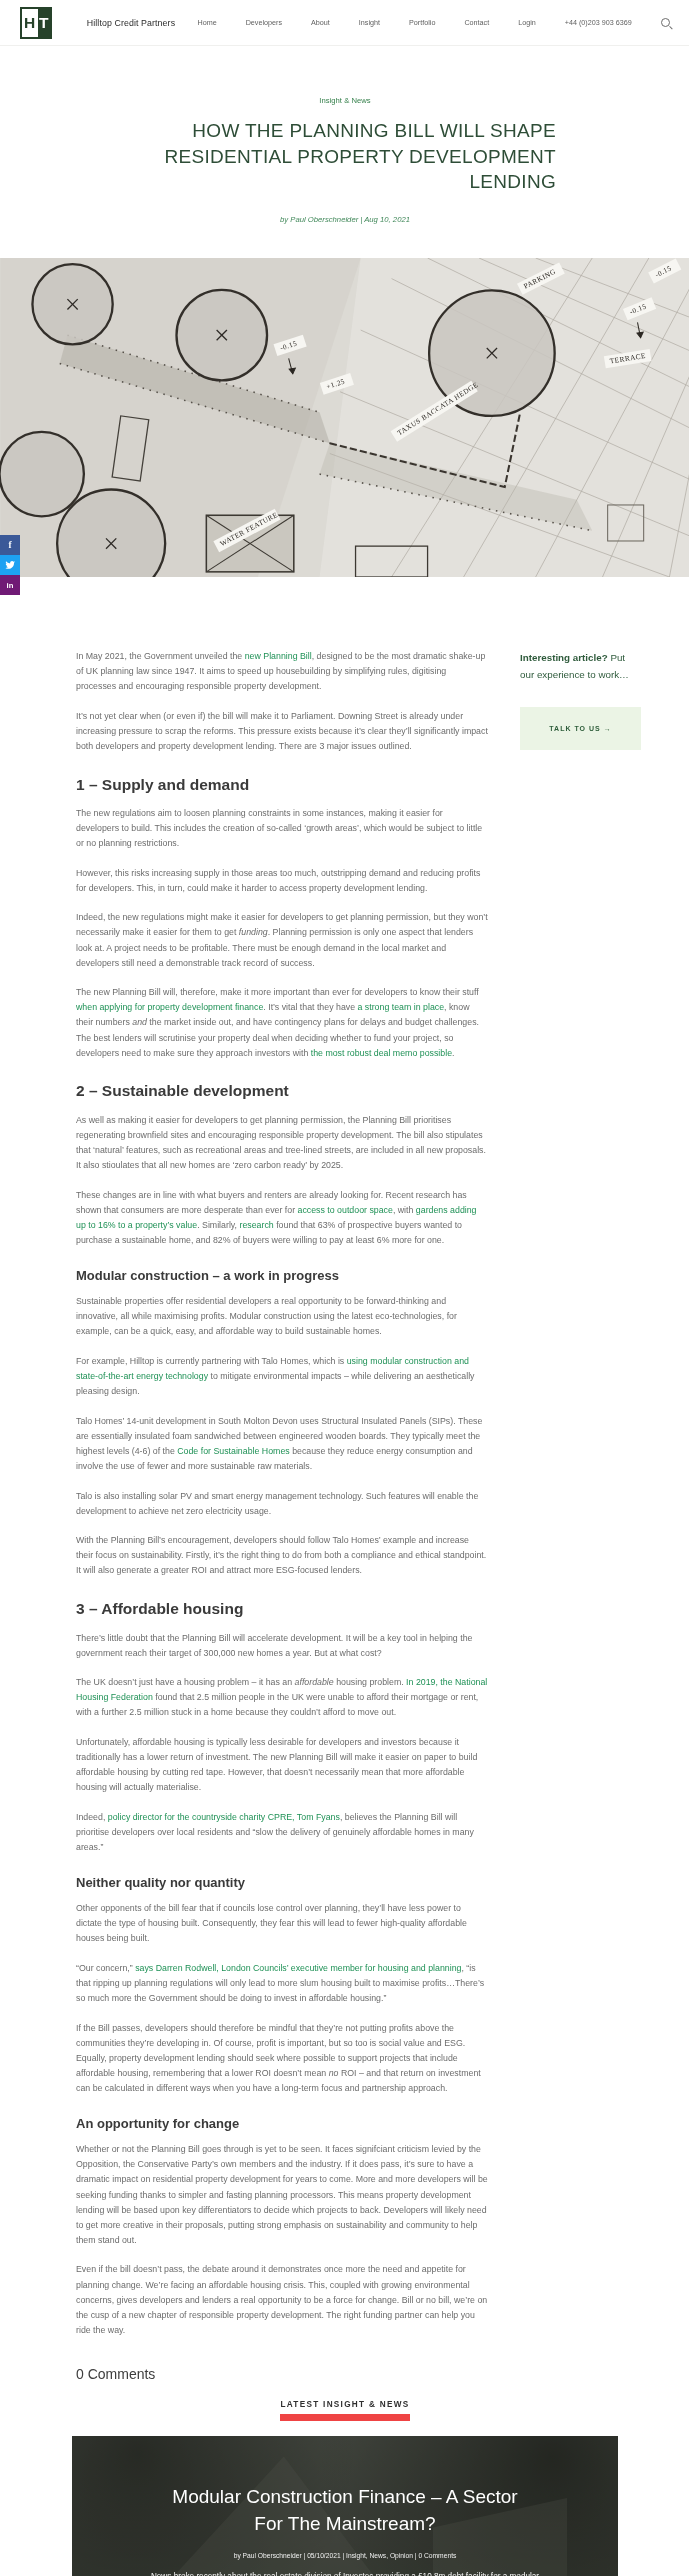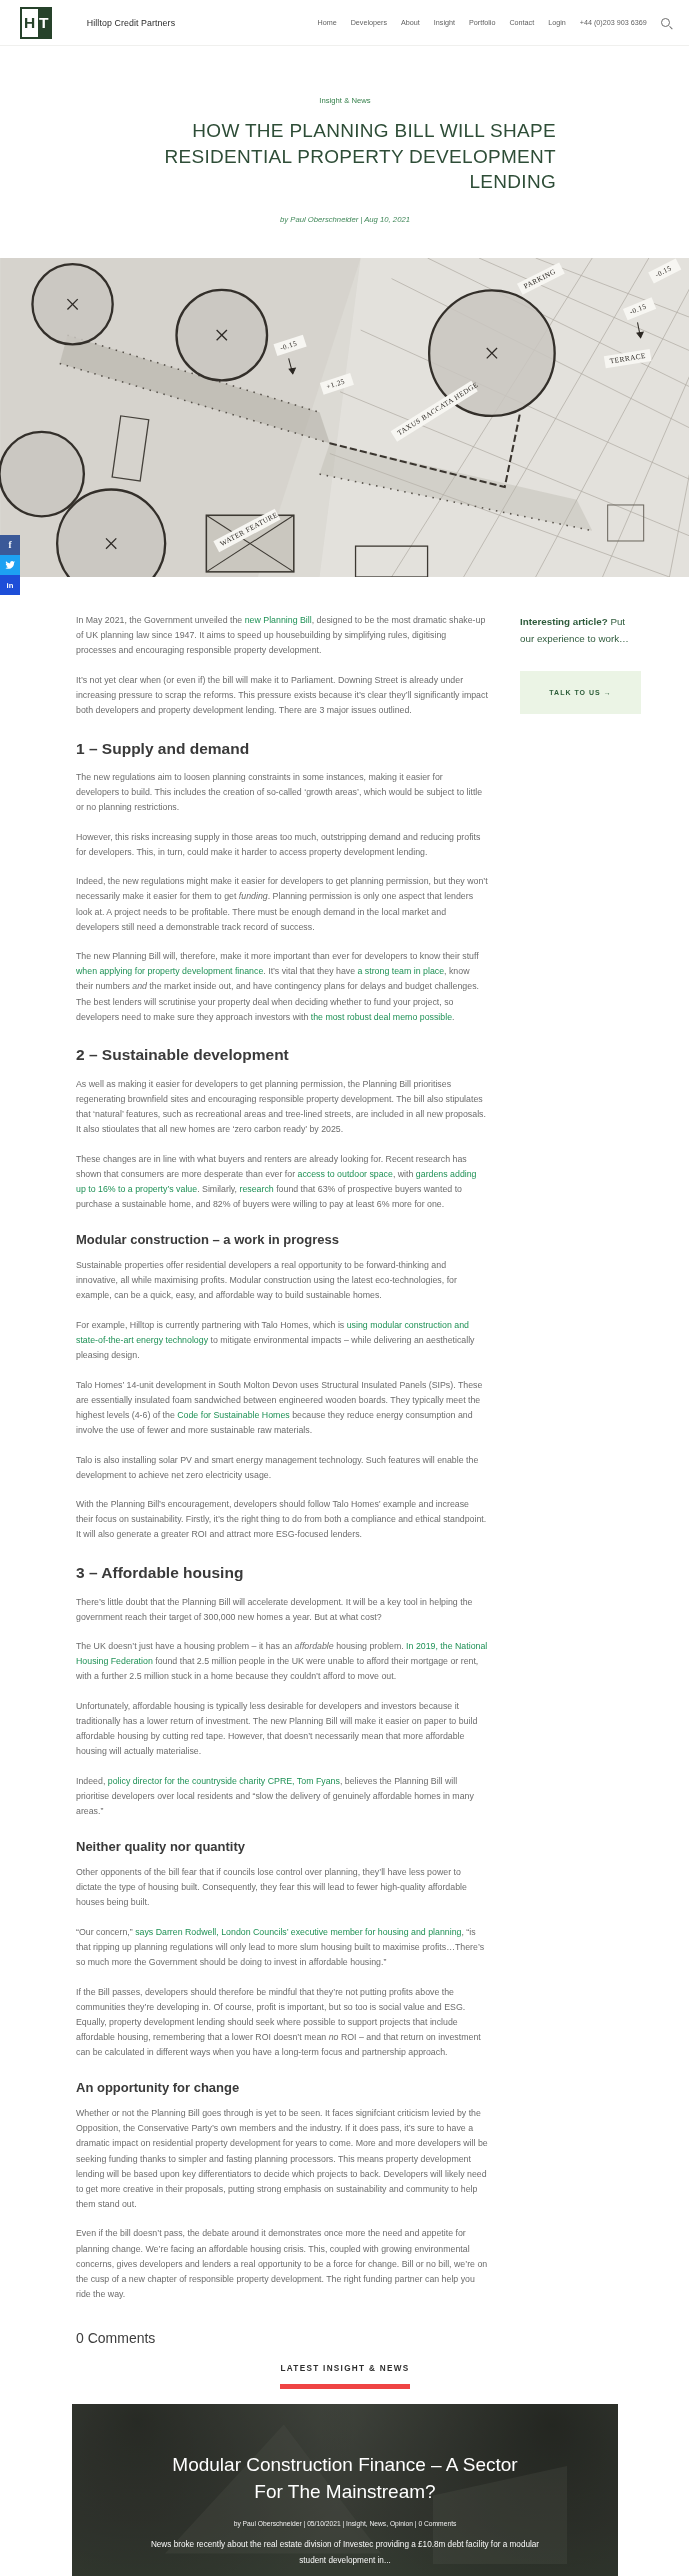--- a/index.html
+++ b/index.html
@@ -4,53 +4,53 @@
 <style>
   html,body{margin:0;padding:0;background:#fff;}
   .page{width:690px;position:relative;background:#fff;font-family:"Liberation Sans",sans-serif;overflow:hidden;}
   a{cursor:pointer;}
   
   .hdr{height:46px;display:flex;align-items:center;padding:0 19.6px;box-sizing:border-box;border-bottom:0.5px solid #f0f0ee;background:#fff;}
   .lg{width:32px;height:32px;border:2.1px solid #26422a;display:flex;box-sizing:border-box;flex:0 0 auto;}
   .lg-h{flex:1;background:#fff;color:#26422a;display:flex;align-items:center;justify-content:center;font-weight:700;font-size:15.5px;}
   .lg-t{width:42%;background:#26422a;color:#fff;display:flex;align-items:center;justify-content:center;font-weight:700;font-size:15.5px;}
   .brand{margin-left:7.2px;font-size:8.8px;color:#2b2b2b;letter-spacing:0.1px;padding-left:28px;}
-  .nav{margin-left:auto;display:flex;align-items:center;gap:14px;font-size:7.2px;color:#5f5f5f;}
+  .nav{margin-left:auto;display:flex;align-items:center;gap:29px;font-size:7.2px;color:#5f5f5f;}
   .nav span{white-space:nowrap;}
   .sicon{width:7.7px;height:7.7px;border:1px solid #6b6b6b;border-radius:50%;position:relative;display:inline-block;}
   .sicon::after{content:"";position:absolute;width:3.6px;height:1px;background:#6b6b6b;transform:rotate(45deg);right:-3.1px;bottom:-1.5px;}
   
   .eyebrow{margin-top:50px;text-align:center;font-size:7.7px;color:#38824e;}
   .h1{margin:13.4px auto 0;max-width:422px;text-align:right;font-size:19px;line-height:1.33;color:#2e4d37;font-weight:400;letter-spacing:0.3px;}
   .byline{margin-top:20.6px;text-align:center;font-style:italic;font-size:7.7px;color:#41885a;}
   
   .hero{margin-top:34px;width:690px;height:319px;position:relative;background:#dcdad4;}
   .hero svg{display:block;}
   
   .rail{position:absolute;left:0;top:535px;z-index:5;display:flex;flex-direction:column;}
   .ric{width:20px;height:20px;display:flex;align-items:center;justify-content:center;color:#fff;font-weight:700;font-size:9.3px;font-family:"Liberation Serif",serif;}
   .ric.fb{background:#3b5998;}
   .ric.tw{background:#1da1f2;}
-  .ric.li{background:#1d4ed8;font-family:"Liberation Sans",sans-serif;font-size:7.7px;}
-  
-  .art{display:flex;padding:36px 48px 0 76px;box-sizing:border-box;gap:32px;}
+  .ric.li{background:#701a75;font-family:"Liberation Sans",sans-serif;font-size:7.7px;}
+  
+  .art{display:flex;padding:36px 48px 0 76px;box-sizing:border-box;gap:32px;margin-top:36px;}
   .main{width:412px;flex:0 0 auto;}
   .bp{font-size:8.8px;line-height:1.72;color:#6c6c6c;margin:0 0 14.4px;}
   .bp em{font-style:italic;}
   .ln{color:#1f9156;text-decoration:none;}
   .h2{font-size:15.5px;color:#3a3a3a;font-weight:700;margin:21.6px 0 12.4px;}
   .h3{font-size:13px;color:#3a3a3a;font-weight:700;margin:19.6px 0 11.3px;}
   .comments{font-size:14px;color:#3d3d3d;margin-top:28px;font-weight:400;}
   .side{width:121px;flex:0 0 auto;}
   .side-txt{font-size:9.8px;line-height:1.75;color:#2f5b3c;}
   .side-txt b{font-weight:700;text-align:right;}
   .cta{display:block;margin-top:24px;background:#ebf4e5;padding:18px 4.1px;text-align:center;color:#2e5d3a;font-size:7px;font-weight:700;letter-spacing:1px;text-decoration:none;}
   
   .latest{text-align:center;margin-top:17.5px;}
-  .latest-h{display:inline-block;font-size:8.2px;font-weight:700;letter-spacing:1.3px;color:#2f2f2f;padding-bottom:11px;border-bottom:5px solid #ef4444;}
+  .latest-h{display:inline-block;font-size:8.2px;font-weight:700;letter-spacing:1.3px;color:#2f2f2f;padding-bottom:5px;border-bottom:7px solid #ef4444;}
   .card{position:relative;width:546px;height:209px;margin:15.5px auto 0;overflow:hidden;text-align:center;
     background-image:radial-gradient(circle at 12% 8%,rgba(20,22,18,.6),transparent 42%),
       radial-gradient(circle at 88% 10%,rgba(16,18,14,.65),transparent 45%),
       linear-gradient(180deg,#5c6158 0%,#4b4f47 55%,#41503f 100%);}
   .roof1{position:absolute;left:93px;top:20.6px;width:216px;height:129px;background:#757b6e;opacity:.28;clip-path:polygon(0 100%,55% 0,100% 100%);}
   .roof2{position:absolute;left:361px;top:62px;width:134px;height:98px;background:#8a8f80;opacity:.22;clip-path:polygon(0 100%,0 30%,100% 0,100% 100%);}
   .lawn{position:absolute;left:0;bottom:0;width:100%;height:21.6px;background:#47582f;opacity:.5;}
   .cov{position:absolute;inset:0;background:rgba(28,30,26,.42);}
   .cbody{position:relative;z-index:2;}
   .ctitle{font-size:19px;line-height:1.4;color:#fff;font-weight:400;max-width:361px;margin:48px auto 0;}

